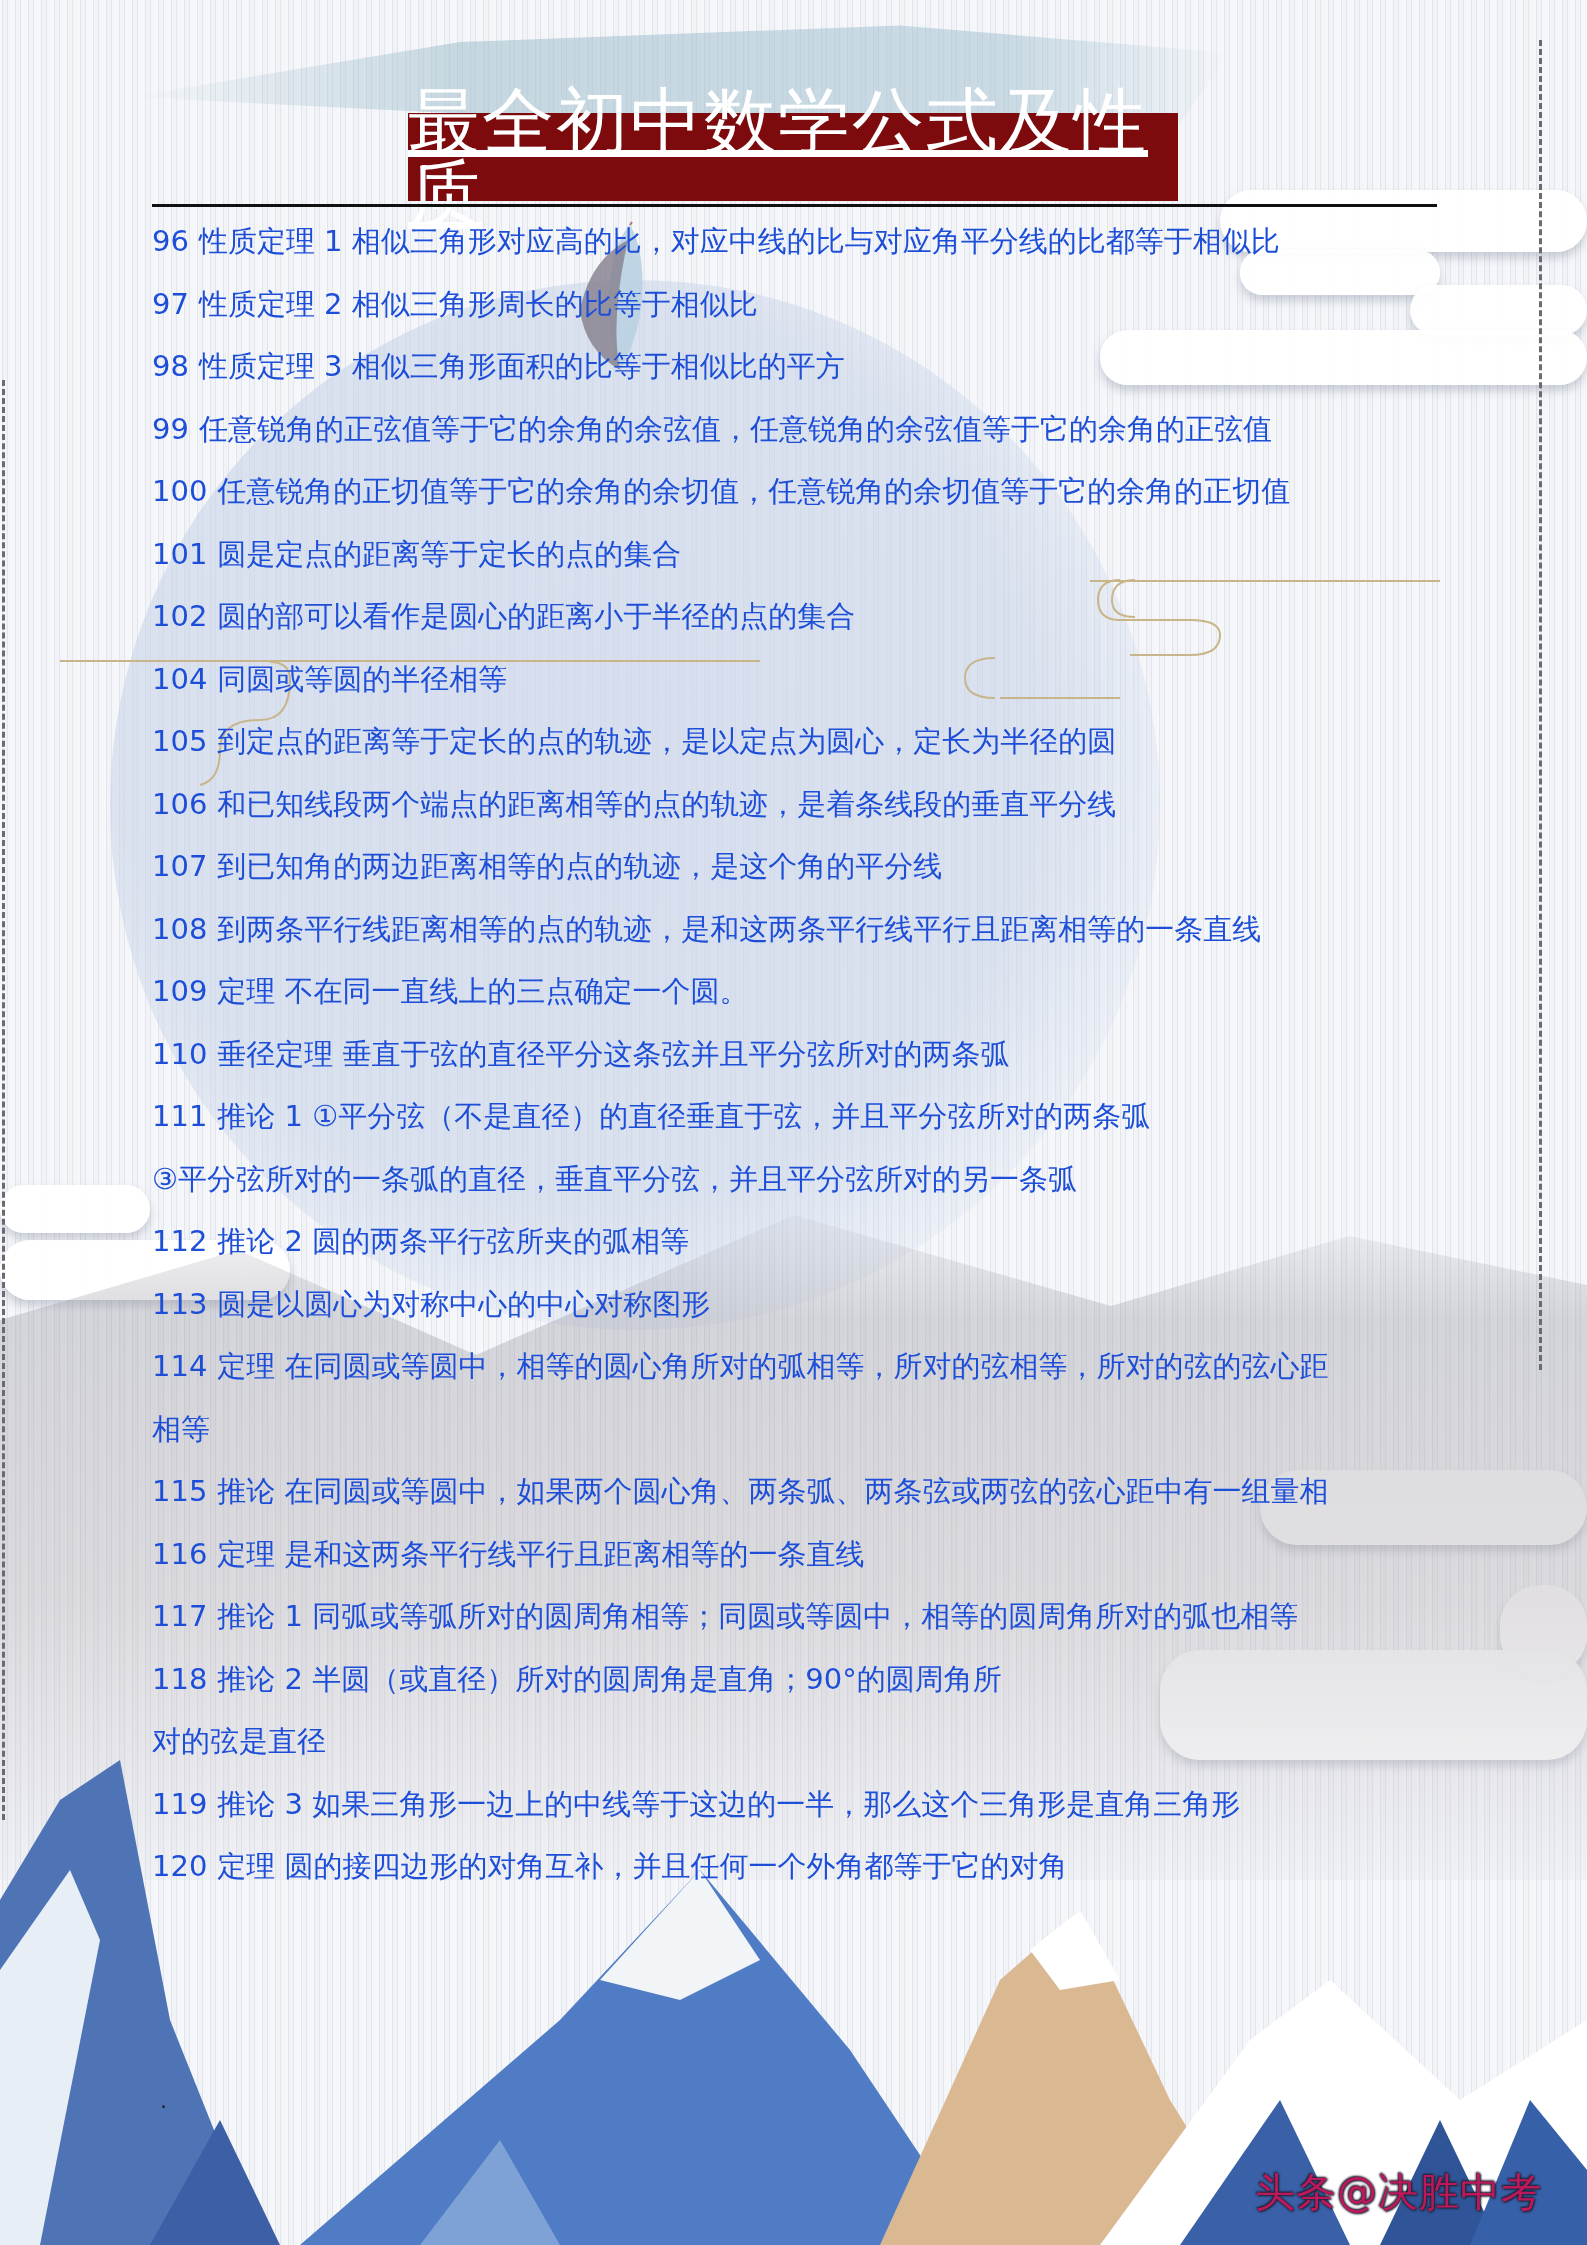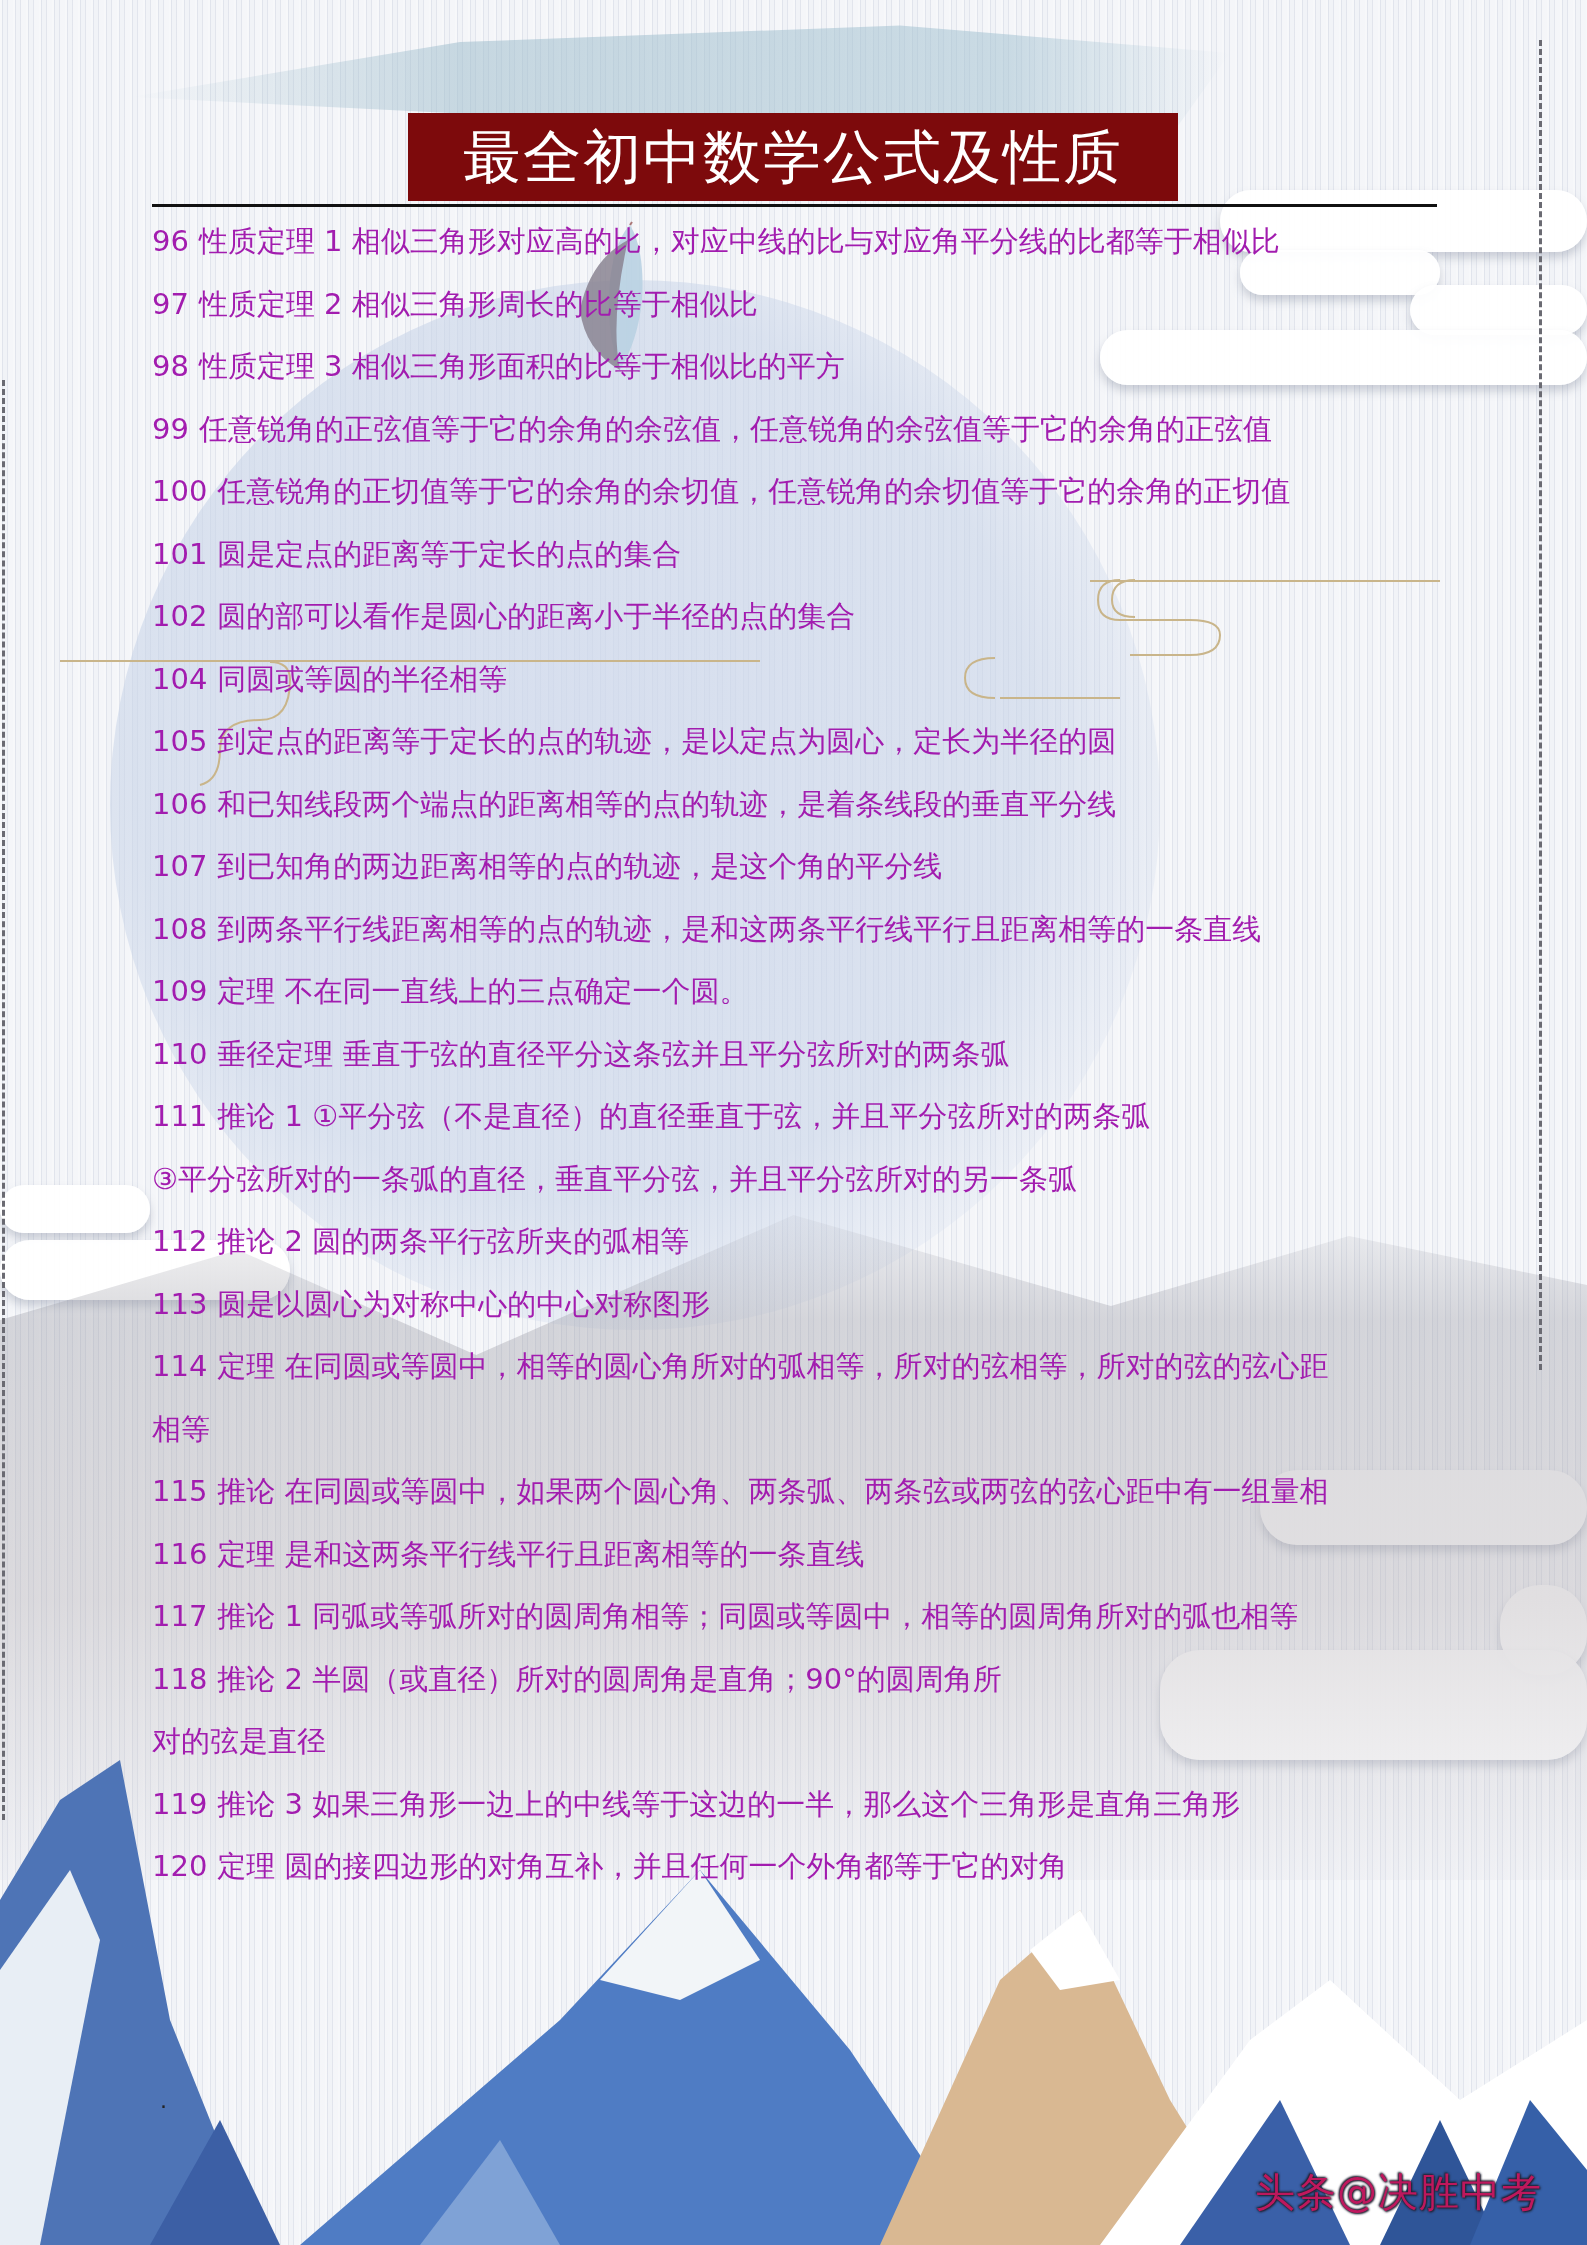--- a/index.html
+++ b/index.html
@@ -45,33 +45,33 @@
     border-left: 3px dashed #6a6a72;
   }
   .gold-line { position: absolute; height: 2px; background: #c9b58a; }
 
   .title-box {
     position: absolute; left: 408px; top: 113px; width: 770px; height: 88px;
     background: #7d0a0c;
     display: flex; align-items: center; justify-content: center;
   }
   .title-text {
-    color: #ffffff; font-size: 58px; letter-spacing: 2px;
-    font-family: "DejaVu Sans", sans-serif; line-height: 1;
+    color: #ffffff; font-size: 72px; letter-spacing: 2px;
+    font-family: "DejaVu Sans", sans-serif; line-height: 1; text-decoration: underline;
   }
   .title-rule {
     position: absolute; left: 152px; top: 204px; width: 1285px; height: 3px; background: #111;
   }
 
   .content {
     position: absolute; left: 152px; top: 215px; width: 1300px;
   }
   .line {
     height: 62.5px; line-height: 52px;
-    font-size: 29px; color: #a21caf; white-space: nowrap;
+    font-size: 29px; color: #1d4ed8; white-space: nowrap;
     font-family: "DejaVu Sans", "Liberation Sans", sans-serif;
   }
   .line .num { margin-right: 10px; }
   .stray-dot {
     position: absolute; left: 160px; top: 2088px; font-size: 22px; color: #222;
   }
   .watermark {
     position: absolute; left: 1255px; top: 2165px;
     font-size: 40px; color: #be185d; letter-spacing: 1px;
     text-shadow: 0 0 3px #223, 1px 1px 2px #223, -1px -1px 2px #223;

